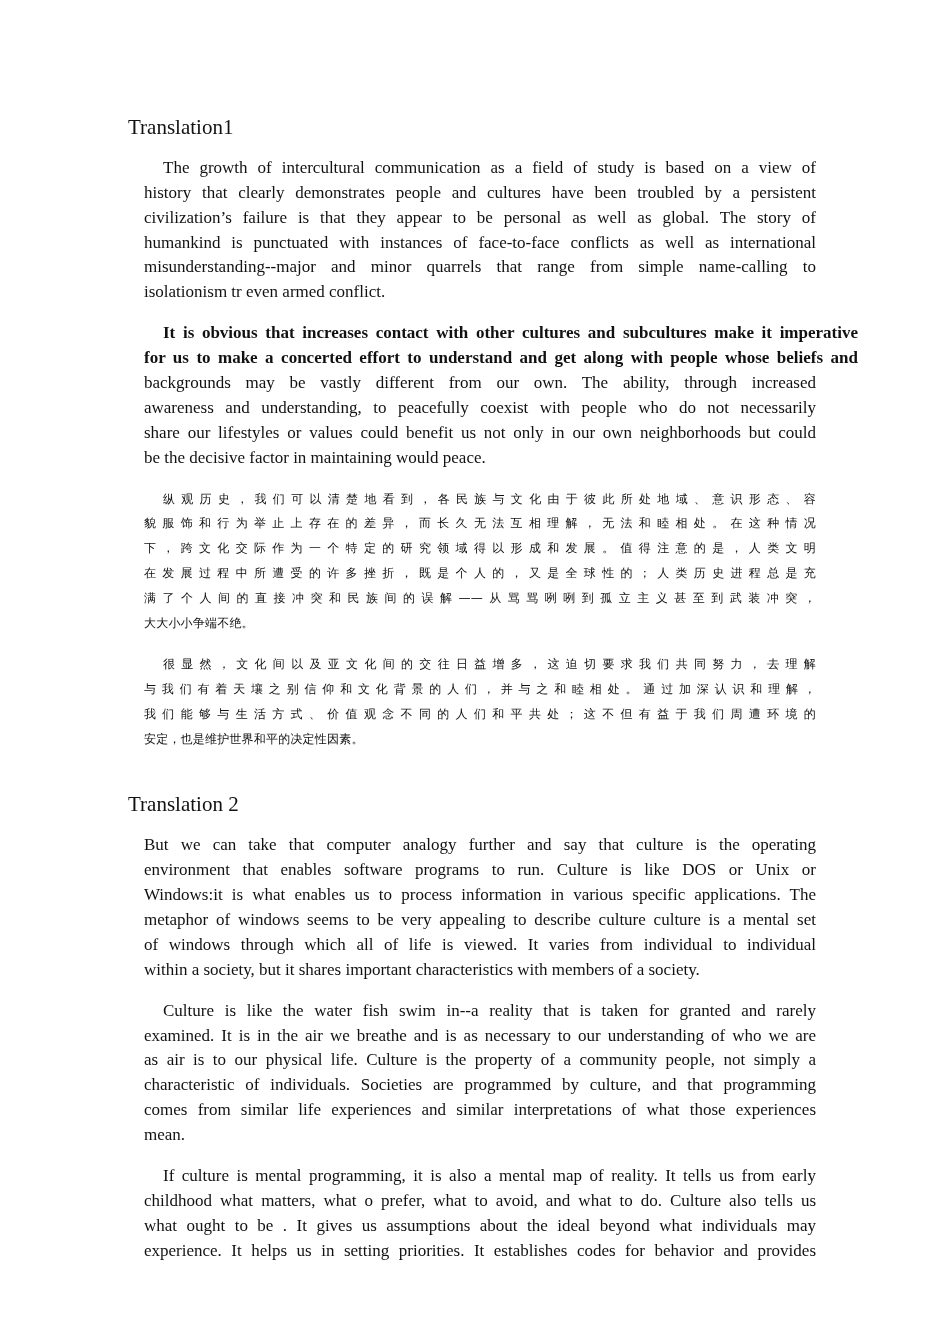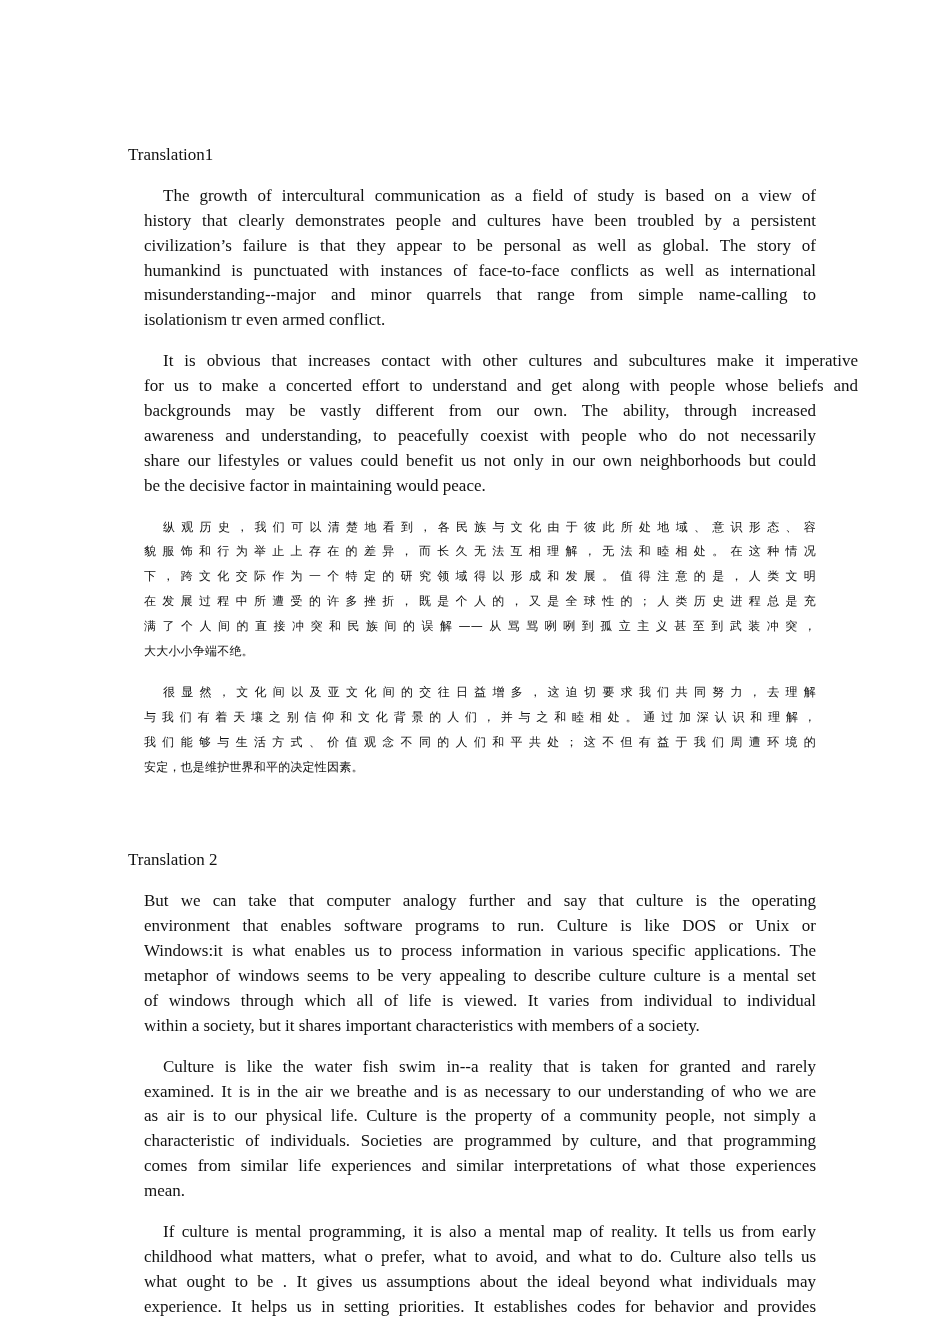--- a/index.html
+++ b/index.html
@@ -15,25 +15,24 @@
       color: #111111;
       font-family: "Liberation Serif", "DejaVu Serif", serif;
     }
     .page {
       position: absolute;
       left: 128px;
       top: 115px;
       width: 704px;
     }
     .heading {
-      font-size: 17px;
+      font-size: 21px;
       line-height: 24.9px;
       height: 24.9px;
       white-space: nowrap;
-      margin-top: 28px;
     }
     .para {
       margin: 16px;
     }
     .line {
       font-size: 17px;
       line-height: 24.9px;
       height: 24.9px;
       white-space: nowrap;
       text-align: justify;
@@ -41,20 +40,21 @@
       overflow: visible;
     }
     .line.last {
       text-align-last: left;
     }
     .line.indent {
       text-indent: 19px;
     }
     .line.overflow {
       width: 714px;
+      font-weight: bold;
     }
     .zh .line {
       font-family: "DejaVu Sans", sans-serif;
       font-size: 12px;
       letter-spacing: 0.2px;
     }
     .gap {
       height: 24.9px;
     }
   </style>

